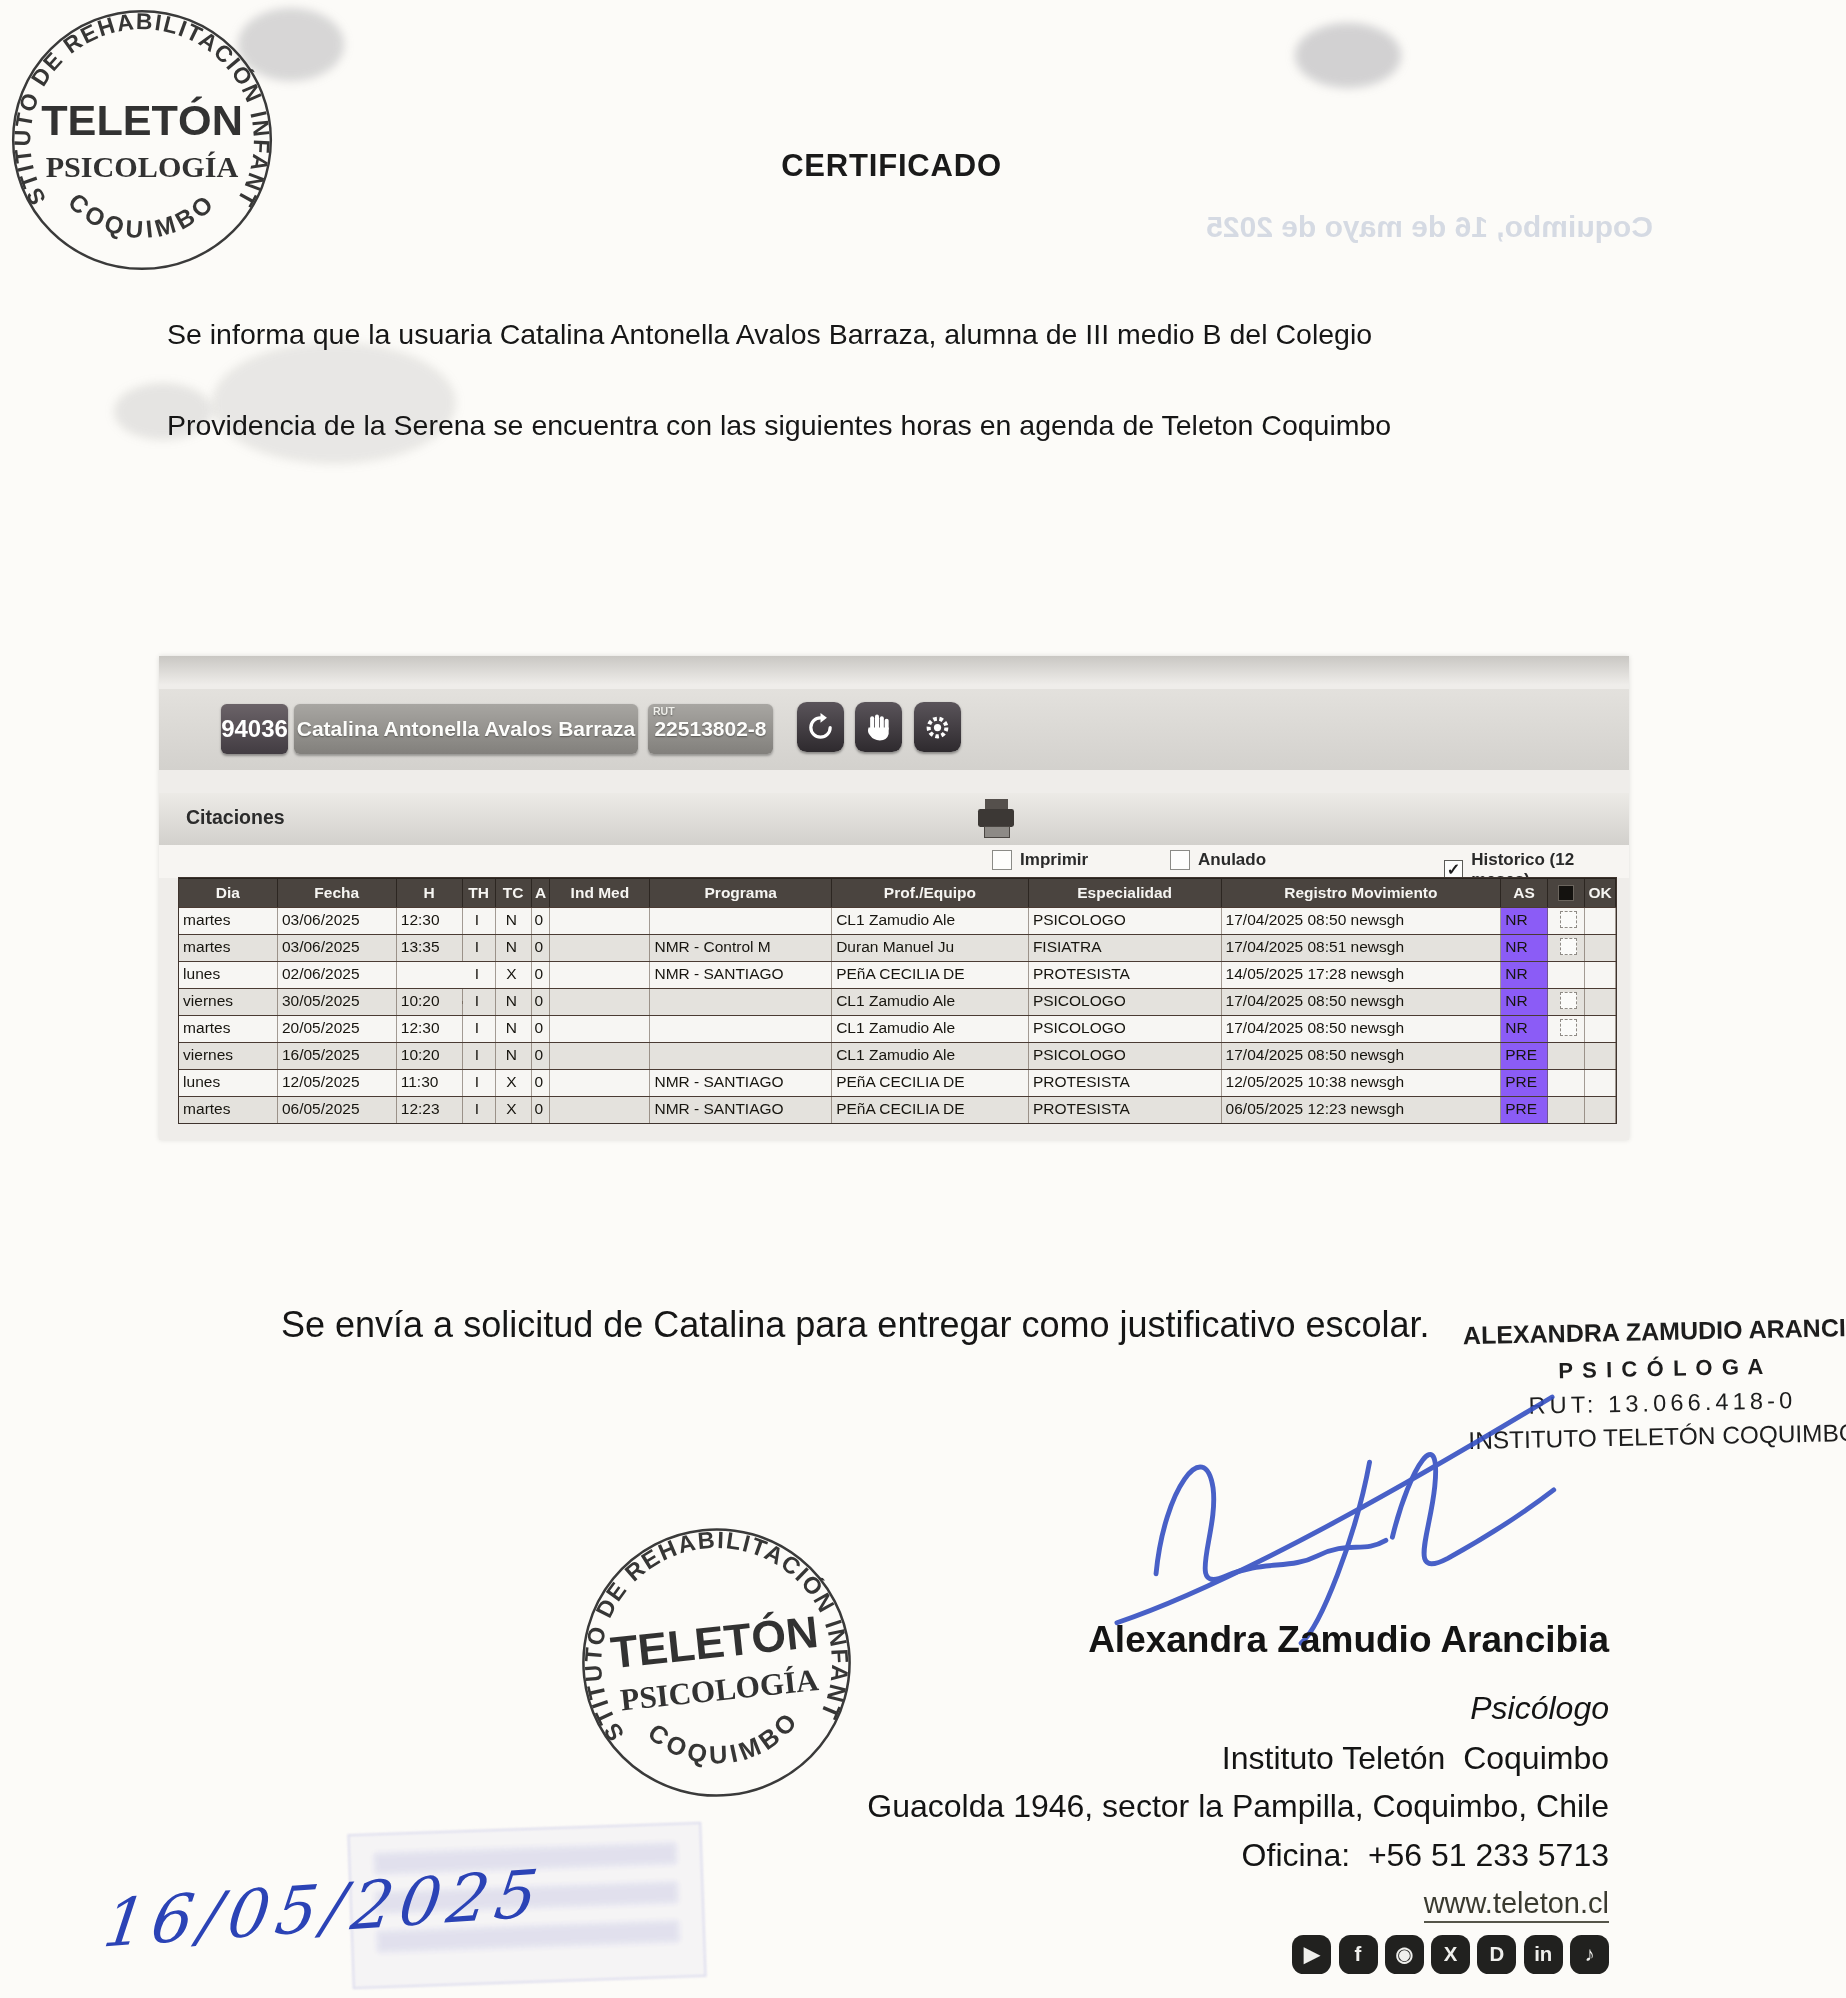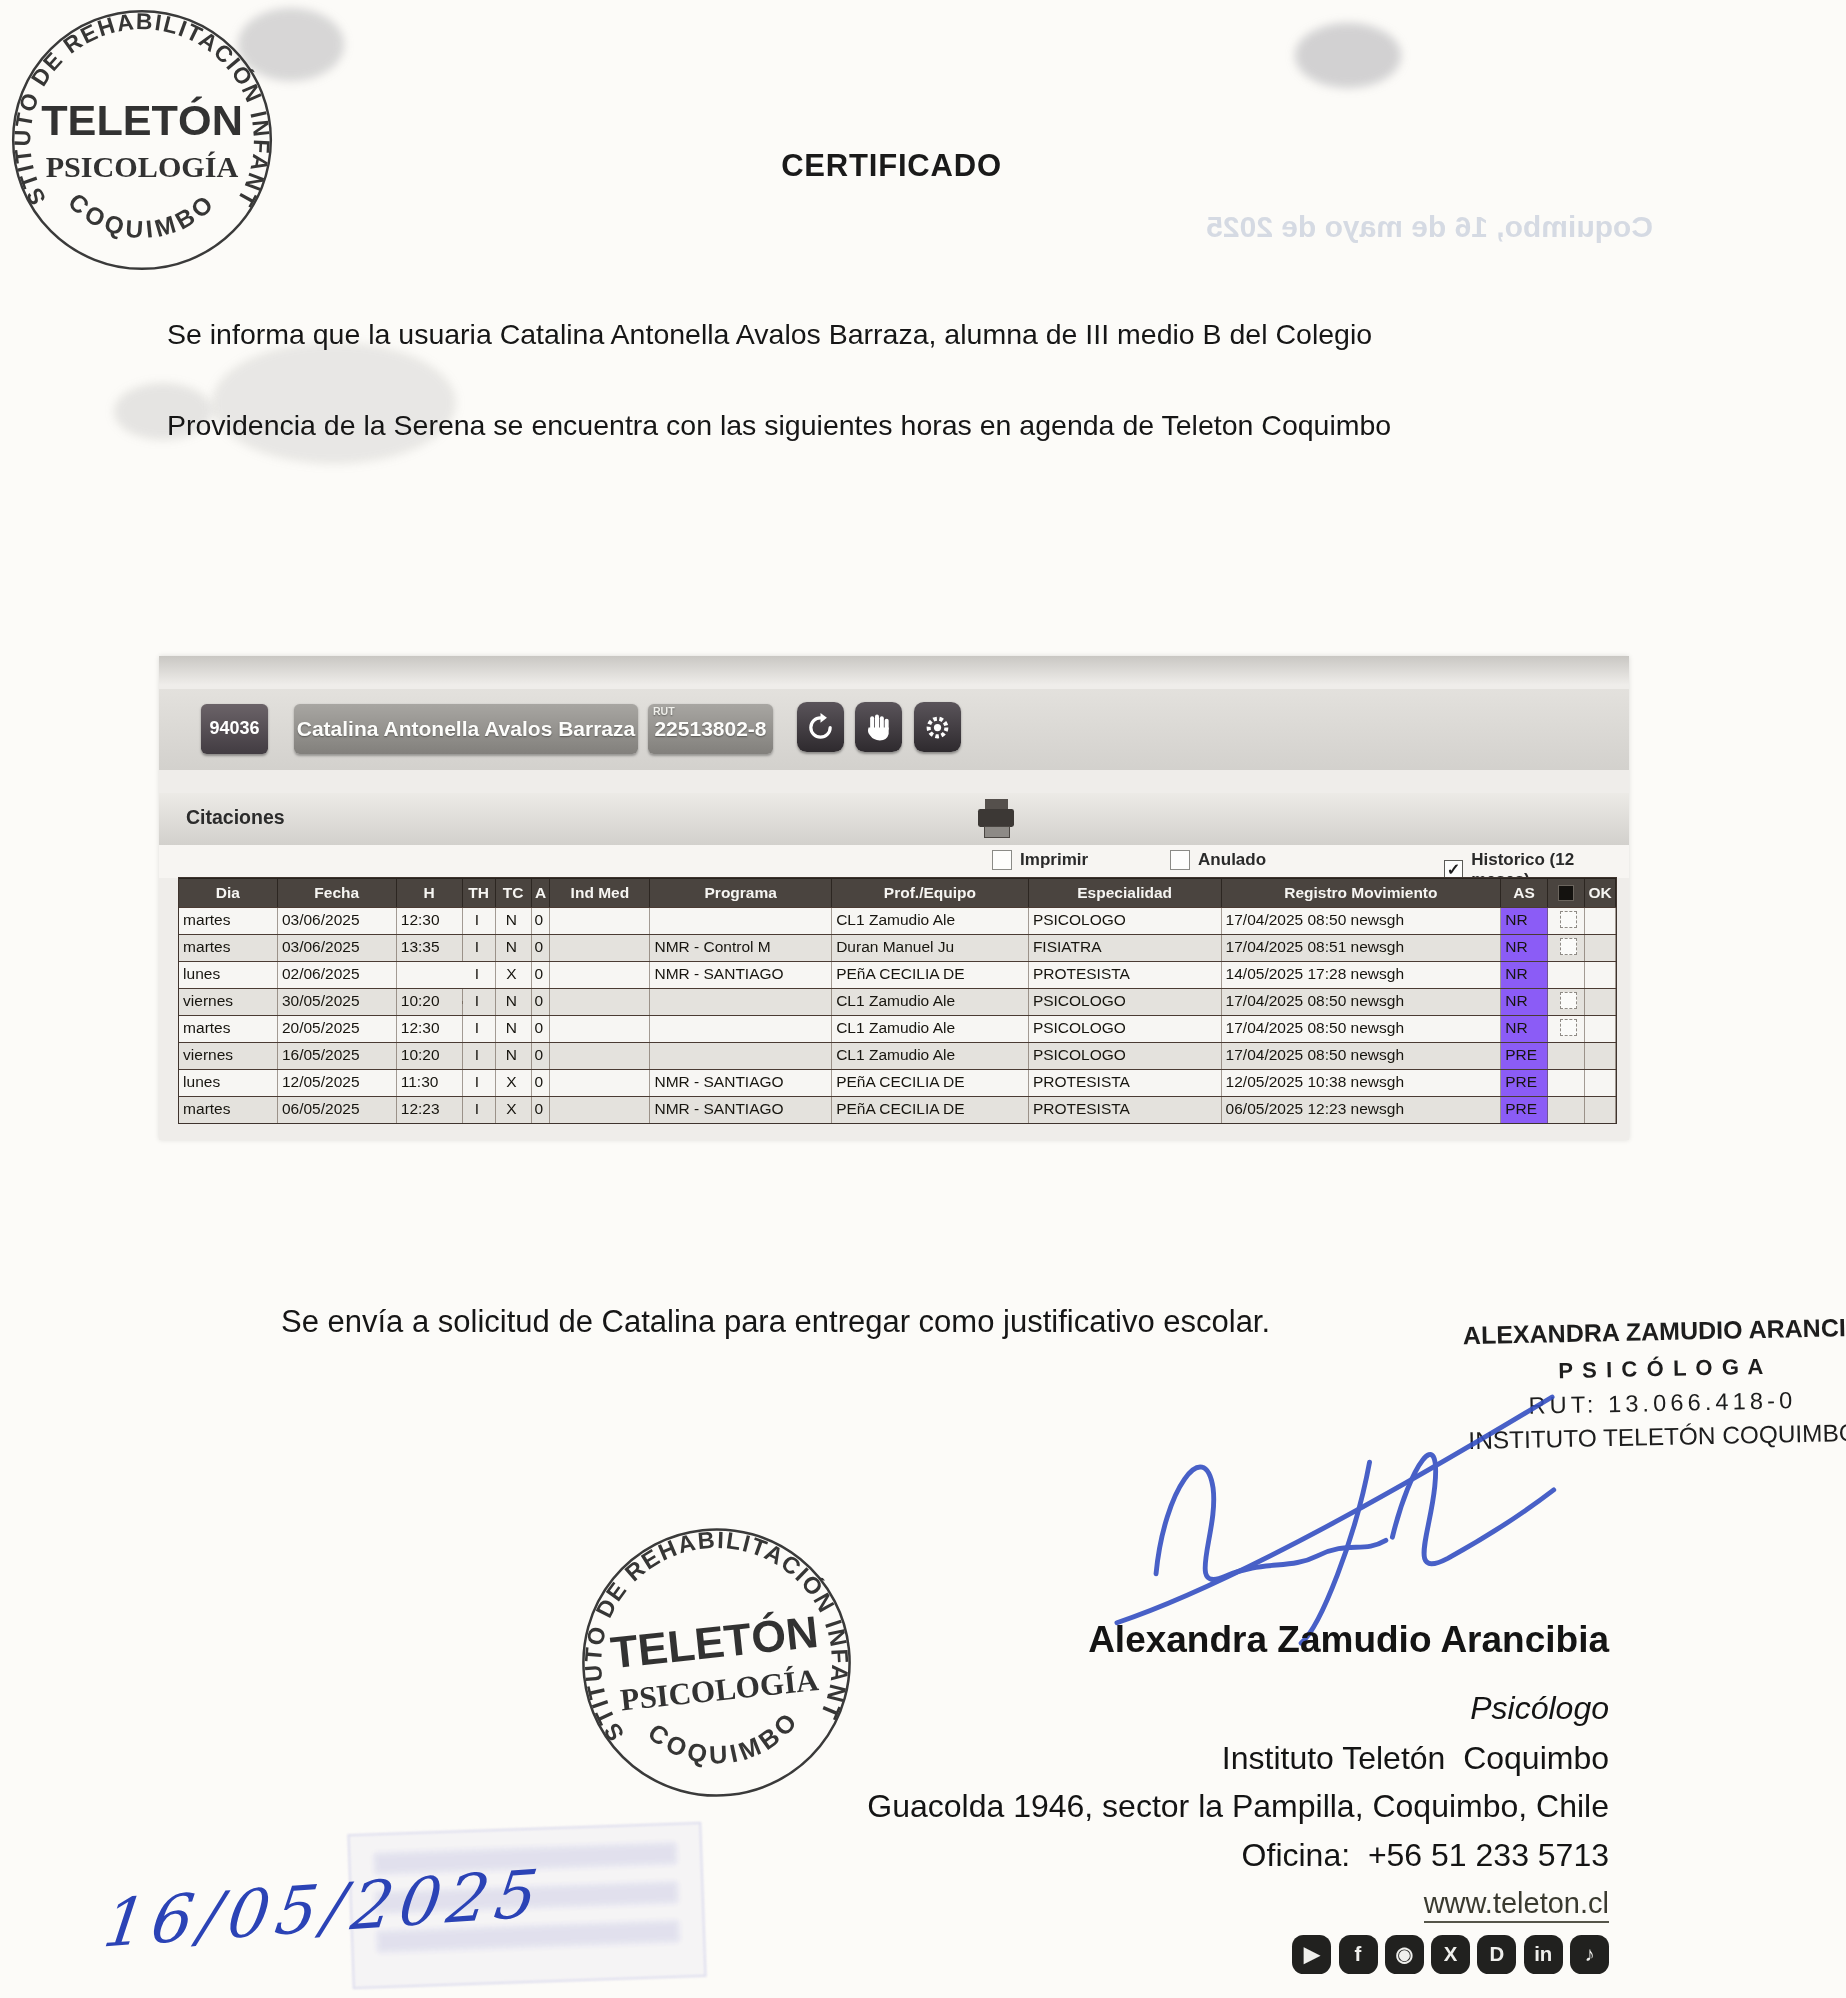--- a/index.html
+++ b/index.html
@@ -21,33 +21,33 @@
   
   .round-stamp{position:absolute;opacity:.9;}
   .round-stamp.s1{left:4.9px;top:3.3px;width:274px;height:274px;}
   .round-stamp.s2{left:575px;top:1521px;width:283px;height:283px;transform:rotate(-6deg);}
   .round-stamp svg{width:100%;height:100%;}
 
   
   .doc-title{position:absolute;left:0;top:148px;width:1783px;text-align:center;
       font-size:31px;font-weight:bold;letter-spacing:0.8px;}
   .body-par{position:absolute;left:167px;top:289px;width:1466px;font-size:28.5px;line-height:91px;color:#161616;}
-  .closing-line{position:absolute;left:281px;top:1304px;font-size:31px;color:#161616;}
+  .closing-line{position:absolute;left:281px;top:1304px;font-size:36px;color:#161616;}
   .hand-date{position:absolute;left:104px;top:1871px;font-family:"DejaVu Serif",serif;font-style:italic;
       font-size:65px;color:#2b43b6;letter-spacing:6.5px;transform:rotate(-4deg) skewX(-12deg);}
 
   
   .shot{position:absolute;left:159px;top:656px;width:1470px;height:484px;background:#efedea;
         box-shadow:0 0 4.9px rgba(0,0,0,.12);}
   .shot .topband{position:absolute;left:0;top:0;width:100%;height:29px;
         background:linear-gradient(#c9c7c3,#efedea);}
   .toolbar{position:absolute;left:0;top:33px;width:100%;height:81px;
         background:linear-gradient(#e3e1dd,#d3d1cd);}
-  .idbox{position:absolute;left:42px;top:14.7px;width:67px;height:50px;border-radius:5.7px;
-        background:linear-gradient(#6b6368,#423c42);color:#fff;font-weight:bold;font-size:18px;
+  .idbox{position:absolute;left:62px;top:14.7px;width:67px;height:50px;border-radius:5.7px;
+        background:linear-gradient(#6b6368,#423c42);color:#fff;font-weight:bold;font-size:24px;
         display:flex;align-items:center;justify-content:center;box-shadow:0 1.6px 2.4px rgba(0,0,0,.35);}
   .namebox{position:absolute;left:135px;top:14.7px;width:344px;height:50px;border-radius:5.7px;
         background:linear-gradient(#a8a6a2,#82807c);color:#fdfdfb;font-weight:bold;font-size:21px;
         display:flex;align-items:center;justify-content:center;text-shadow:0 0.8px 1.6px rgba(0,0,0,.4);
         box-shadow:0 1.6px 2.4px rgba(0,0,0,.3);}
   .rutbox{position:absolute;left:489px;top:14.7px;width:125px;height:50px;border-radius:5.7px;
         background:linear-gradient(#a8a6a2,#82807c);color:#fdfdfb;font-weight:bold;font-size:21px;
         display:flex;align-items:center;justify-content:center;text-shadow:0 0.8px 1.6px rgba(0,0,0,.4);
         box-shadow:0 1.6px 2.4px rgba(0,0,0,.3);}
   .rutbox .rutlabel{position:absolute;left:4.9px;top:1.6px;font-size:10.6px;font-weight:bold;color:#efefea;}

